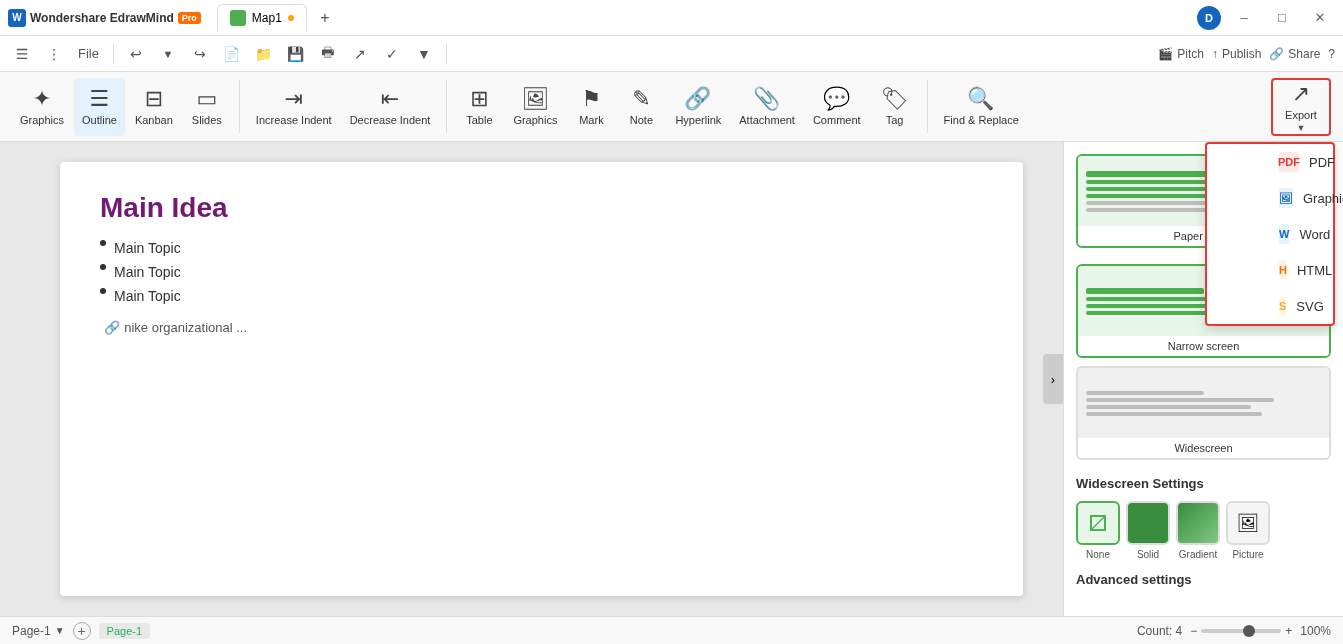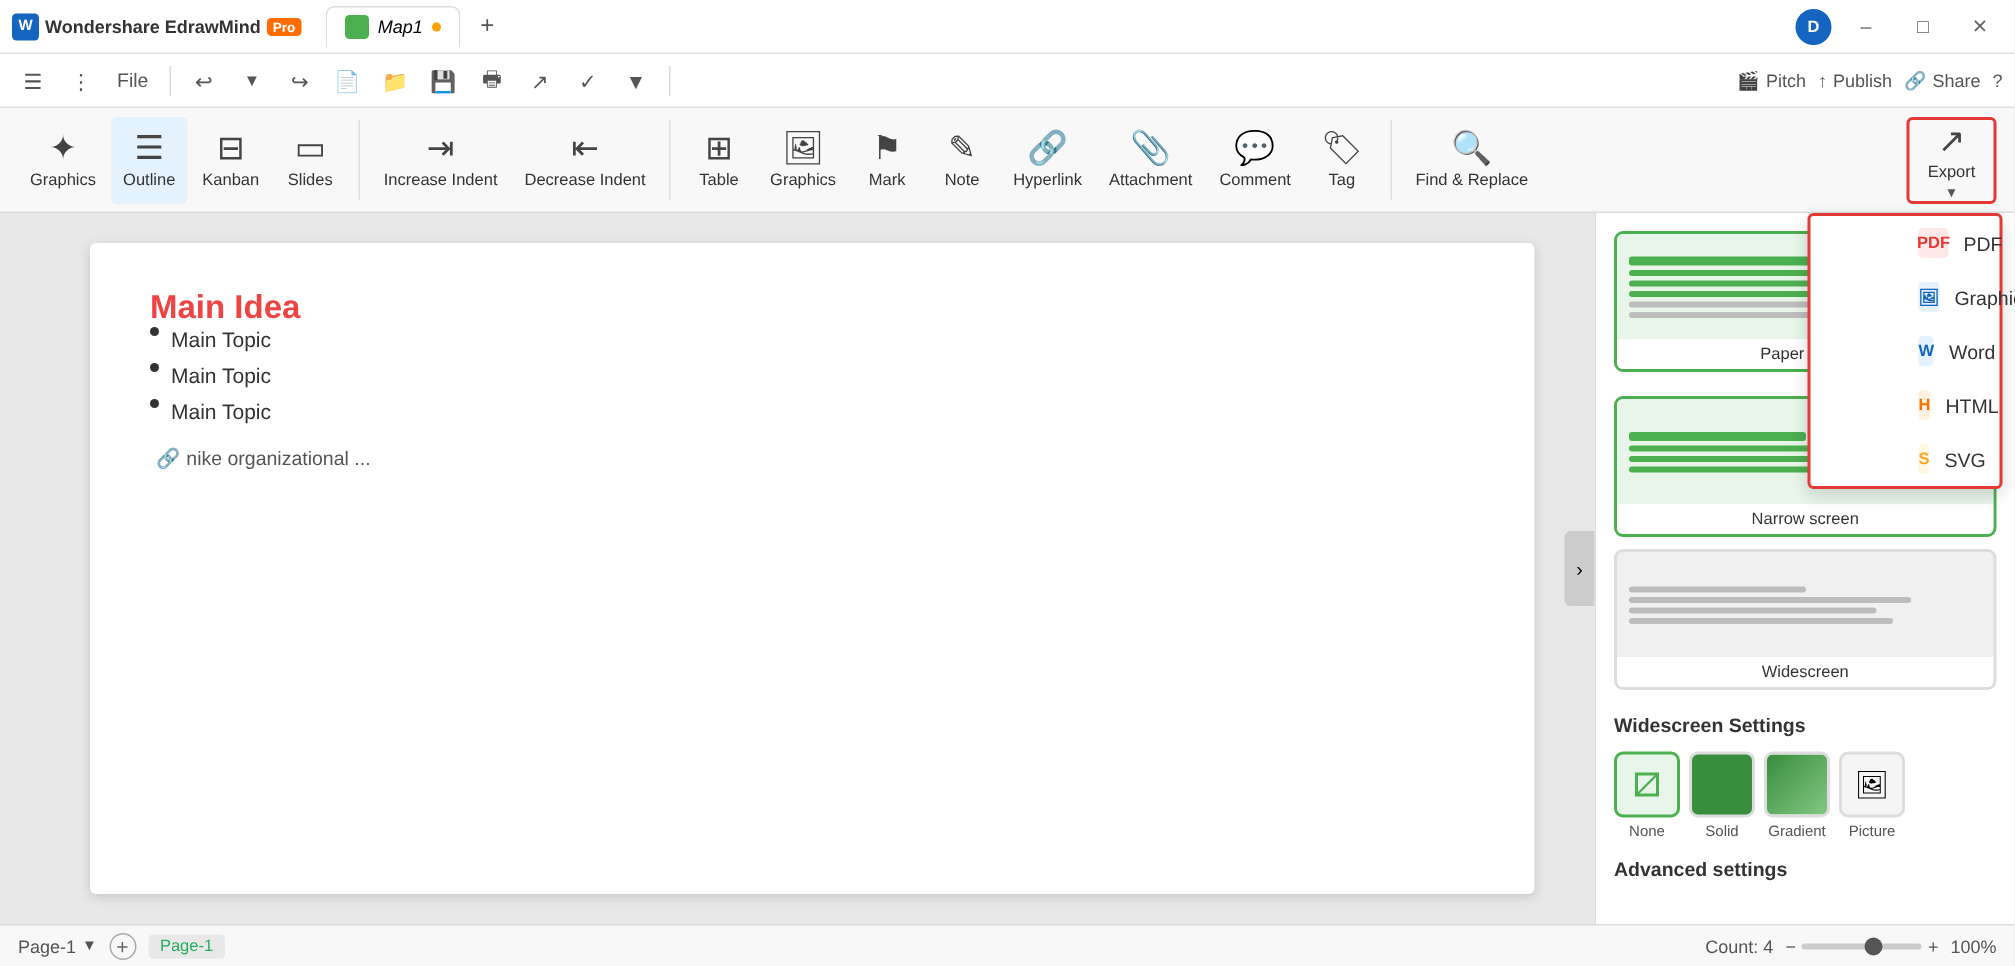--- a/index.html
+++ b/index.html
@@ -52,21 +52,20 @@
       background: #f5f5f5;
       border: 1px solid #ddd;
       border-radius: 6px 6px 0 0;
       font-size: 12px;
       cursor: pointer;
       height: 28px;
     }
     .tab.active {
       background: #fff;
       border-bottom-color: #fff;
-      font-style: italic;
     }
     .tab-dot {
       width: 6px; height: 6px;
       background: #ffa000;
       border-radius: 50%;
     }
     .tab-icon {
       width: 16px; height: 16px;
       background: #4caf50;
       border-radius: 3px;
@@ -206,24 +205,24 @@
       top: 20px;
       left: 60px;
       right: 40px;
       bottom: 20px;
       background: white;
       border-radius: 4px;
       box-shadow: 0 2px 8px rgba(0,0,0,0.15);
       padding: 30px 40px;
     }
     .outline-title {
-      font-size: 22px;
+      font-size: 28px;
       font-weight: bold;
-      color: #ef4444;
-      margin-bottom: 0;
+      color: #701a75;
+      margin-bottom: 16px;
     }
     .outline-item {
       font-size: 14px;
       color: #333;
       margin-bottom: 8px;
       display: flex;
       align-items: flex-start;
       gap: 8px;
     }
     .outline-bullet {

